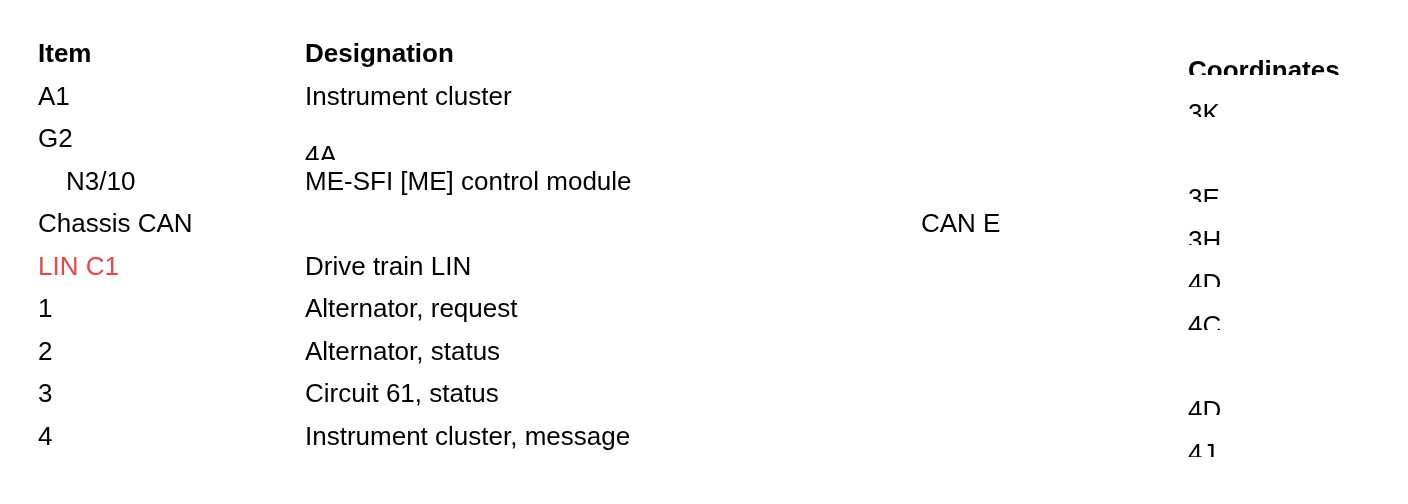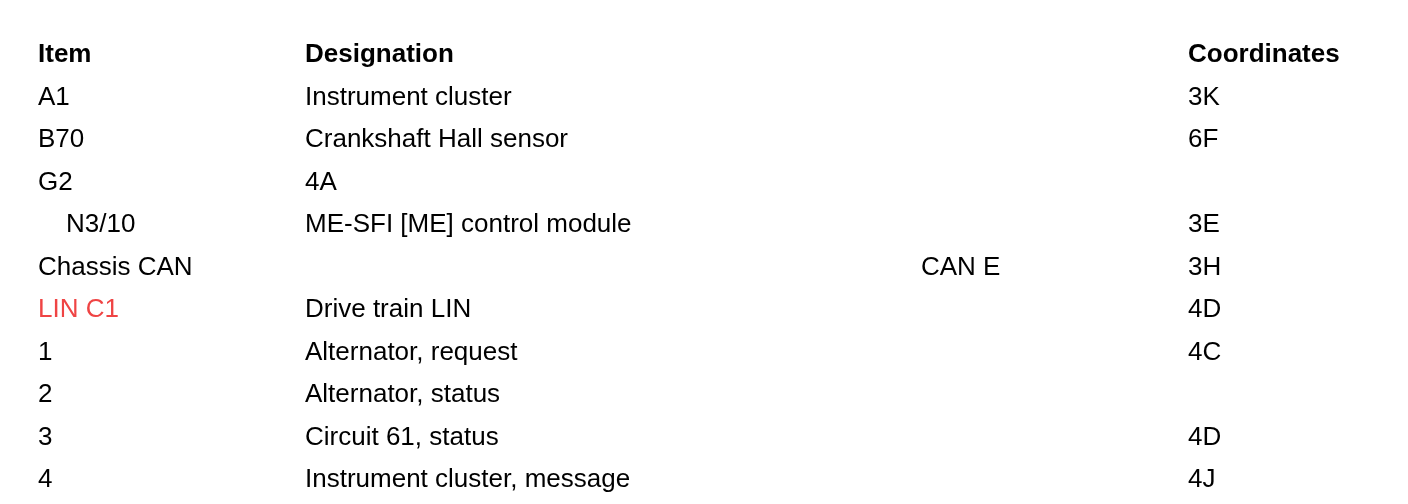--- a/index.html
+++ b/index.html
@@ -34,20 +34,21 @@
   .col-item {
     flex: 0 0 267px;
     width: 267px;
   }
   .col-designation {
     flex: 0 0 883px;
     width: 883px;
   }
   .col-coordinates {
     flex: 1 1 auto;
+    margin-top: 17px;
   }
   .header-row .cell {
     font-weight: bold;
   }
   .item-link {
     color: #000000;
     text-decoration-thickness: 2.5px;
     text-underline-offset: 5px;
     cursor: pointer;
   }
@@ -63,27 +64,20 @@
   </div>
   <div id="table-body">
   <div class="row">
     <div class="cell col-item">
       <a class="item-link" style="color: rgb(0, 0, 0);">A1</a>
     </div>
     <div class="cell col-designation">Instrument cluster</div>
     <div class="cell col-coordinates">3K</div>
   </div>
 
-  <div class="row">
-    <div class="cell col-item">
-      <a class="item-link" style="color: rgb(0, 0, 0);">B70</a>
-    </div>
-    <div class="cell col-designation">Crankshaft Hall sensor</div>
-    <div class="cell col-coordinates">6F</div>
-  </div>
 
   <div class="row">
     <div class="cell col-item">
       <a class="item-link" style="color: rgb(0, 0, 0); text-align: right;">G2</a>
     </div>
     <div class="cell col-coordinates">4A</div>
   </div>
 
   <div class="row">
     <div class="cell col-item">

